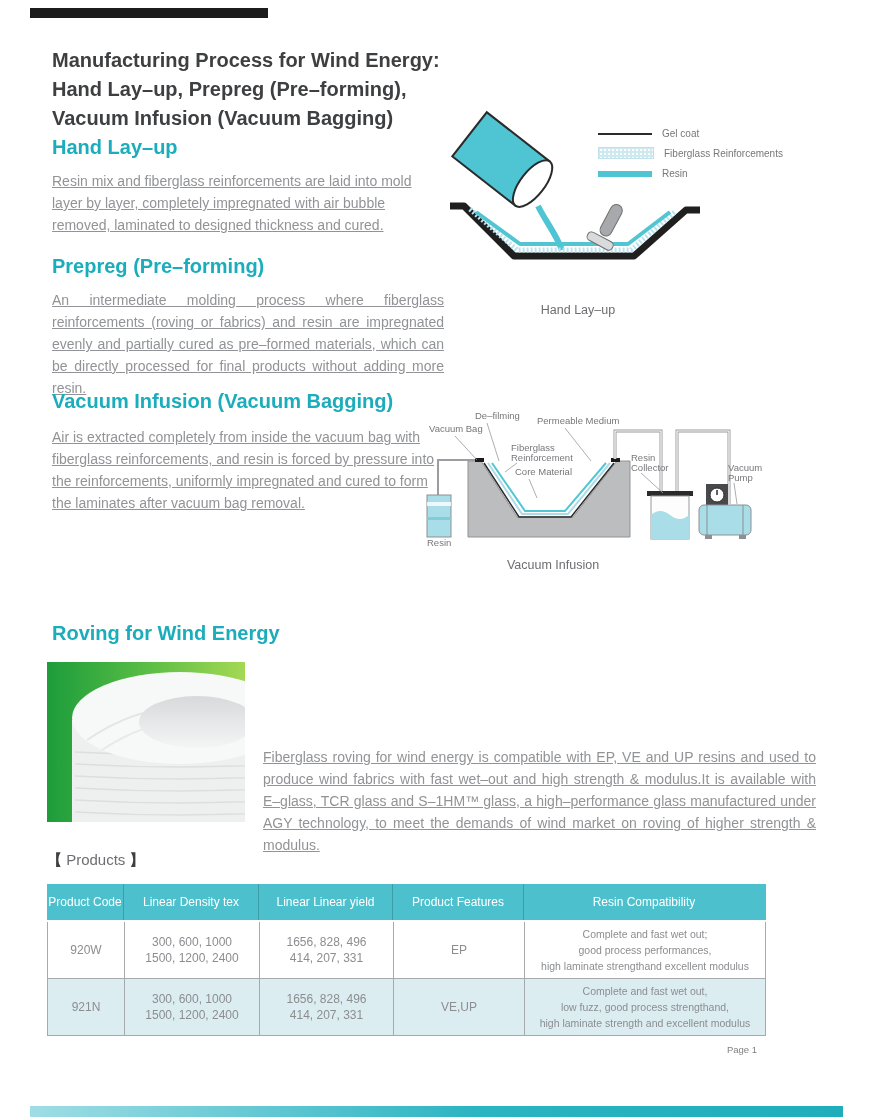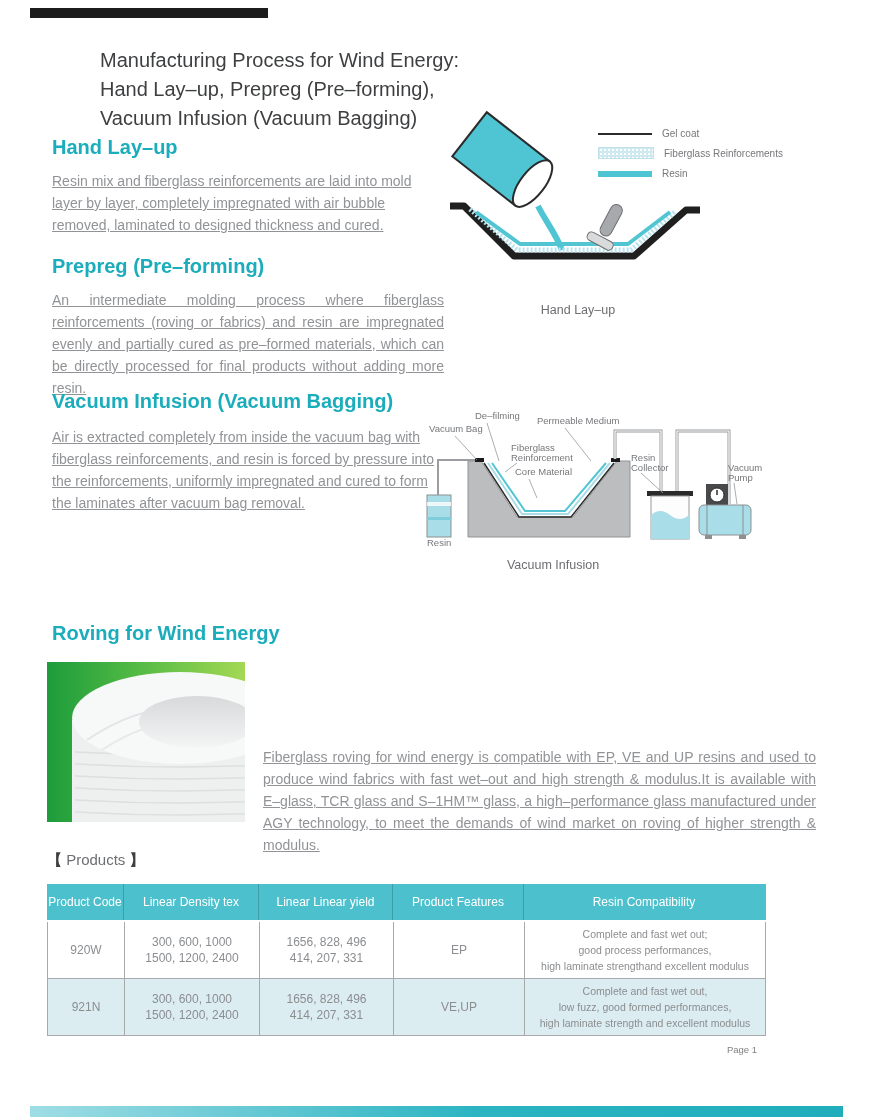--- a/index.html
+++ b/index.html
@@ -2,21 +2,21 @@
 <html><head>
 <meta charset="utf-8">
 <style>
   html,body{margin:0;padding:0;background:#ffffff;}
   .page{position:relative;width:870px;height:1120px;background:#fff;overflow:hidden;
         font-family:"Liberation Sans", sans-serif;}
   .abs{position:absolute;}
   .topbar{left:30px;top:8px;width:238px;height:10px;background:#1c1c1c;}
   .bottombar{left:30px;top:1106px;width:813px;height:11px;
              background:linear-gradient(90deg,#9fdde5,#2bb4c2 55%,#1fadbc);}
-  .title-line{left:52px;width:480px;font-size:20px;font-weight:normal;color:#3e3f41;line-height:29px;margin-left:48px;}
+  .title-line{left:52px;width:480px;font-size:20px;font-weight:bold;color:#3e3f41;line-height:29px;}
   .teal-h{left:52px;width:480px;font-size:20px;font-weight:bold;color:#1badbc;}
   .big-h{left:52px;width:560px;font-size:20.5px;font-weight:bold;color:#3e3f41;}
   .para{left:52px;font-size:14px;color:#919396;line-height:22px;text-decoration:underline;}
   .just{text-align:justify;}
   .cap{font-size:12.5px;color:#6d6e71;text-align:center;}
   .legend-row{display:flex;align-items:center;}
   .legend-label{font-size:10px;color:#76777a;margin-left:10px;white-space:nowrap;}
   .sw-line{width:54px;height:2px;background:#2b2b2b;}
   .sw-dots{width:54px;height:10px;background:#cfe9f1;
            background-image:radial-gradient(#ffffff 30%, rgba(255,255,255,0) 32%);
@@ -226,21 +226,21 @@
         <div>300, 600, 1000</div>
         <div>1500, 1200, 2400</div>
       </div>
       <div class="tc">
         <div>1656, 828, 496</div>
         <div>414, 207, 331</div>
       </div>
       <div class="tc">VE,UP</div>
       <div class="tc feat">
         <div>Complete and fast wet out,</div>
-        <div>low fuzz, good formed performances,</div>
+        <div>low fuzz, good process strengthand,</div>
         <div>high laminate strength and excellent modulus</div>
       </div>
     </div>
   </div>
 
   <div class="abs footer">Page 1</div>
   <div class="abs bottombar"></div>
 
 </div>
 

